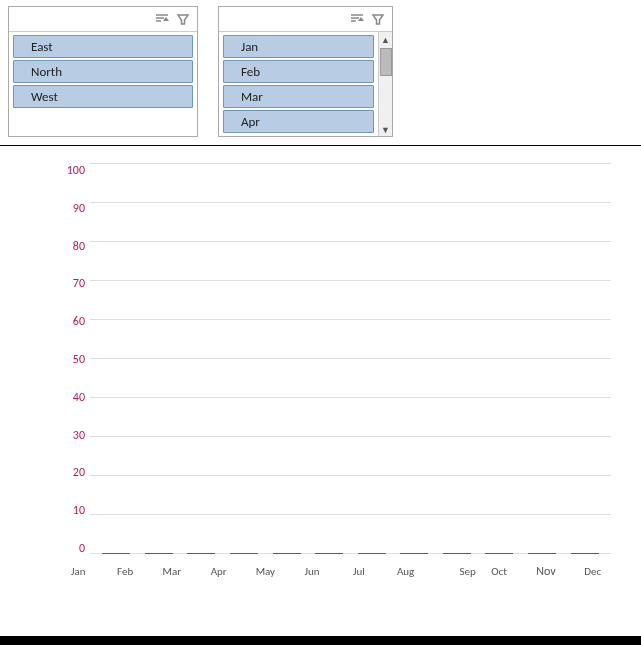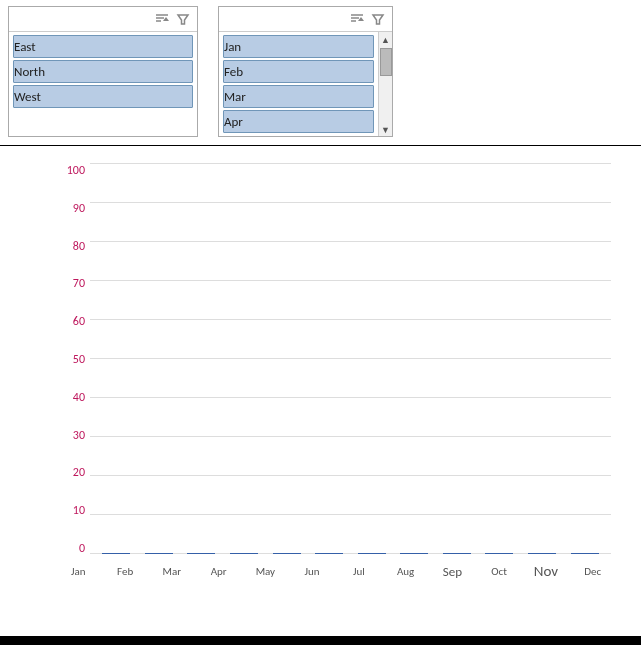--- a/index.html
+++ b/index.html
@@ -56,21 +56,21 @@
     }
 
     .filter-list {
       padding: 3px 4px;
       display: flex;
       flex-direction: column;
       gap: 2px;
     }
 
     .filter-item {
-      padding: 3px 0;
+      padding: 3px 17px;
       font-size: 13px;
       color: #222;
       background: #c8d5ea;
       border: 1px solid #8faac8;
       border-radius: 1px;
       cursor: pointer;
     }
 
     .filter-item.selected {
       background: #b8cce4;
@@ -368,19 +368,19 @@
 
     <div class="x-axis-labels" id="x-axis-labels">
         <div class="x-label" style="flex: 1 1 0%; text-align: center; font-size: 11px; color: rgb(85, 85, 85);">Jan</div>
         <div class="x-label" style="flex: 1 1 0%; text-align: center; font-size: 11px; color: rgb(85, 85, 85);">Feb</div>
         <div class="x-label" style="flex: 1 1 0%; text-align: center; font-size: 11px; color: rgb(85, 85, 85);">Mar</div>
         <div class="x-label" style="flex: 1 1 0%; text-align: center; font-size: 11px; color: rgb(85, 85, 85);">Apr</div>
         <div class="x-label" style="flex: 1 1 0%; text-align: center; font-size: 11px; color: rgb(85, 85, 85);">May</div>
         <div class="x-label" style="flex: 1 1 0%; text-align: center; font-size: 11px; color: rgb(85, 85, 85);">Jun</div>
         <div class="x-label" style="flex: 1 1 0%; text-align: center; font-size: 11px; color: rgb(85, 85, 85);">Jul</div>
         <div class="x-label" style="flex: 1 1 0%; font-size: 11px; color: rgb(85, 85, 85);">Aug</div>
-        <div class="x-label" style="flex: 1 1 0%; text-align: center; font-size: 13px; color: rgb(85, 85, 85);">Sep</div>
+        <div class="x-label" style="flex: 1 1 0%; text-align: right; font-size: 11px; color: rgb(85, 85, 85);">Sep</div>
         <div class="x-label" style="flex: 1 1 0%; text-align: center; font-size: 11px; color: rgb(85, 85, 85);">Oct</div>
-        <div class="x-label" style="flex: 1 1 0%; font-size: 15px; color: rgb(85, 85, 85);">Nov</div>
+        <div class="x-label" style="flex: 1 1 0%; font-size: 12px; color: rgb(85, 85, 85);">Nov</div>
         <div class="x-label" style="flex: 1 1 0%; text-align: center; font-size: 11px; color: rgb(85, 85, 85);">Dec</div>
       </div>
   </div>
 </div>
 
 </body></html>

